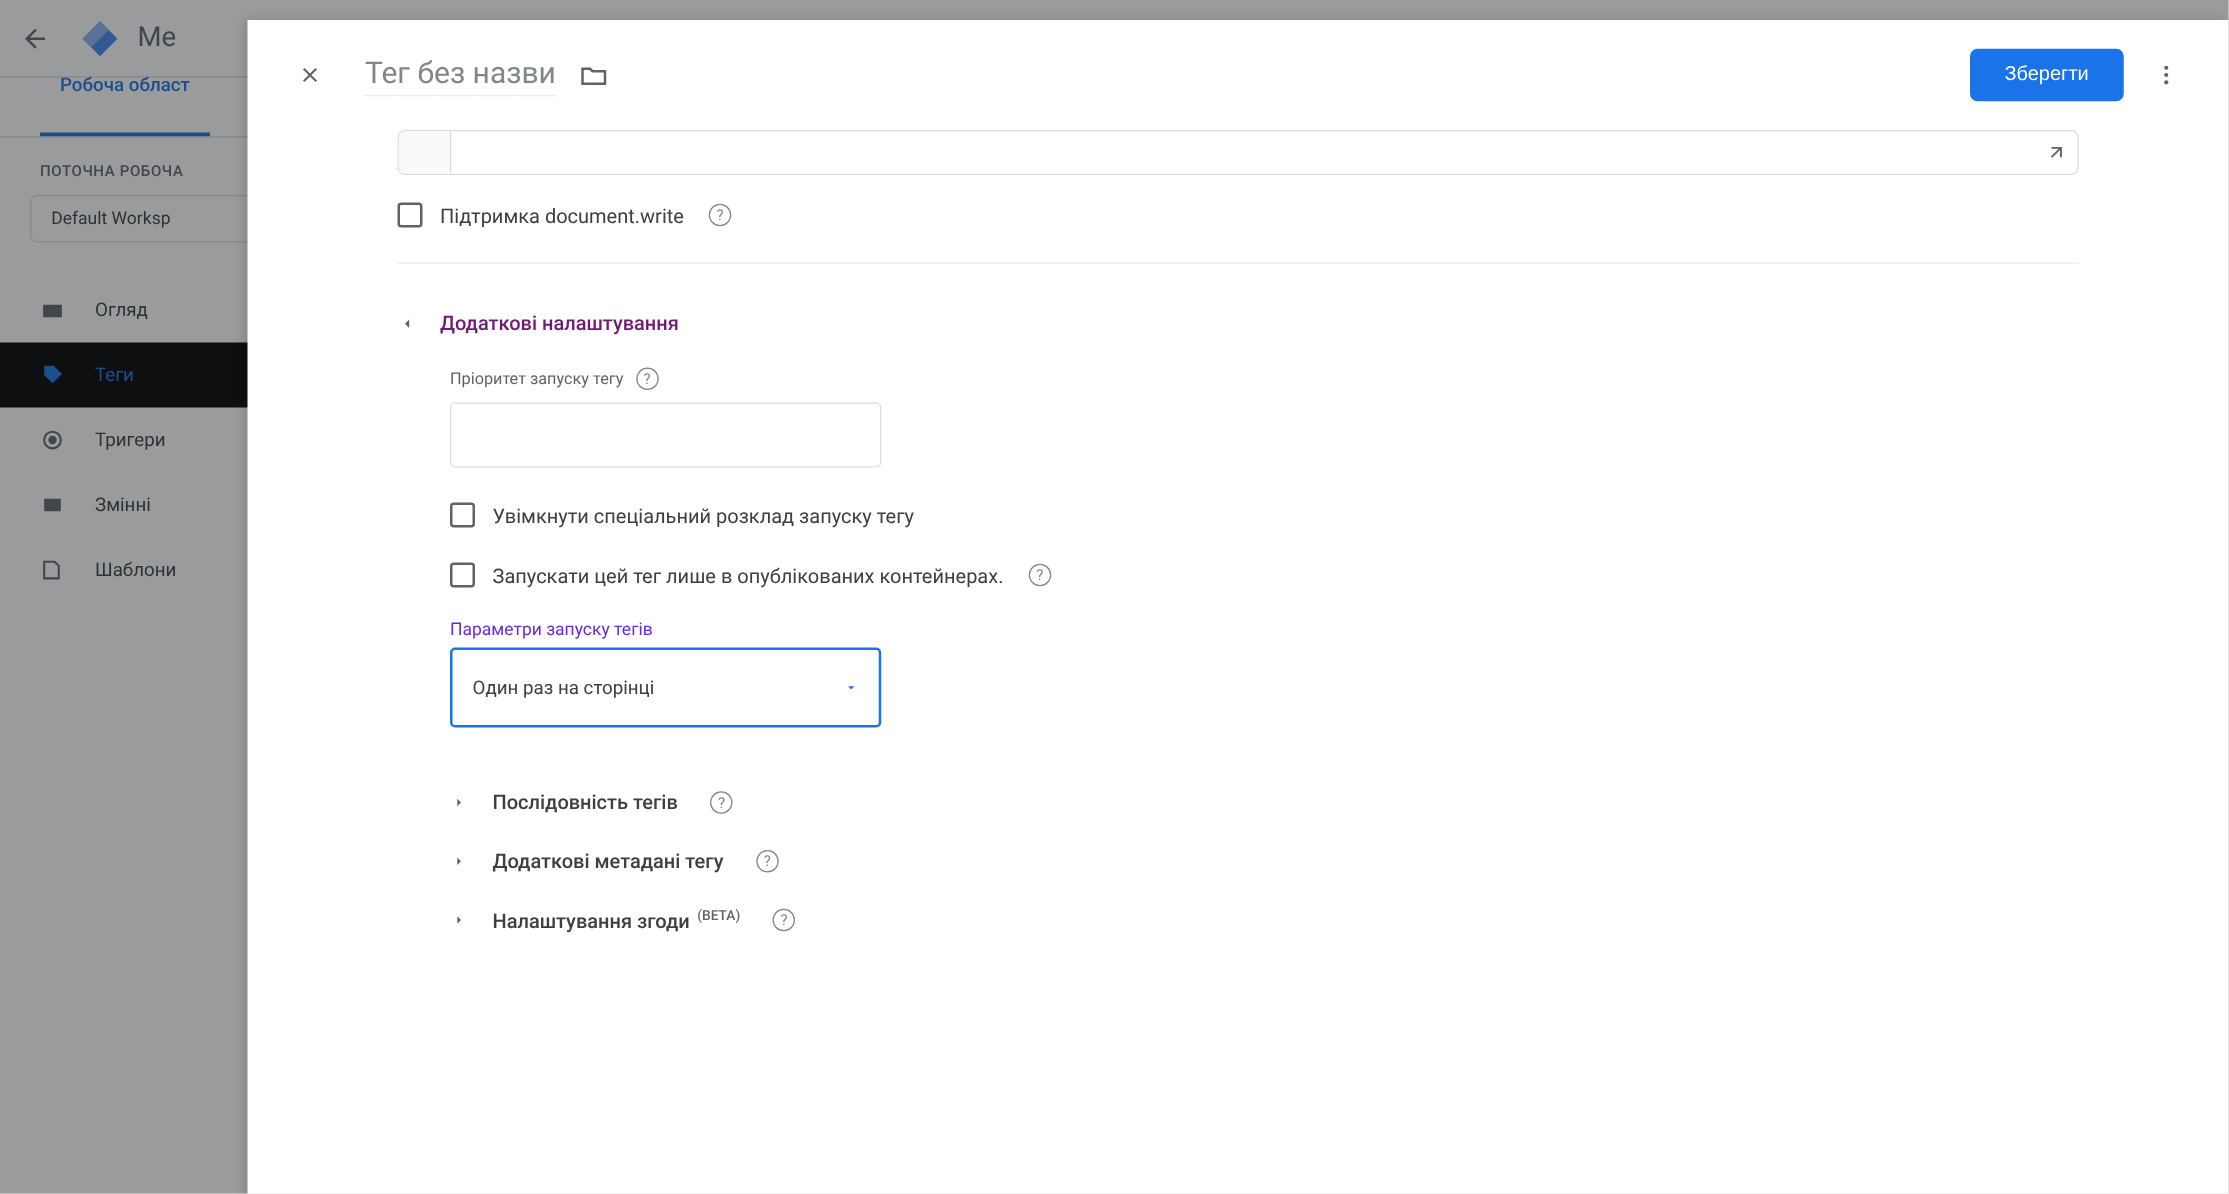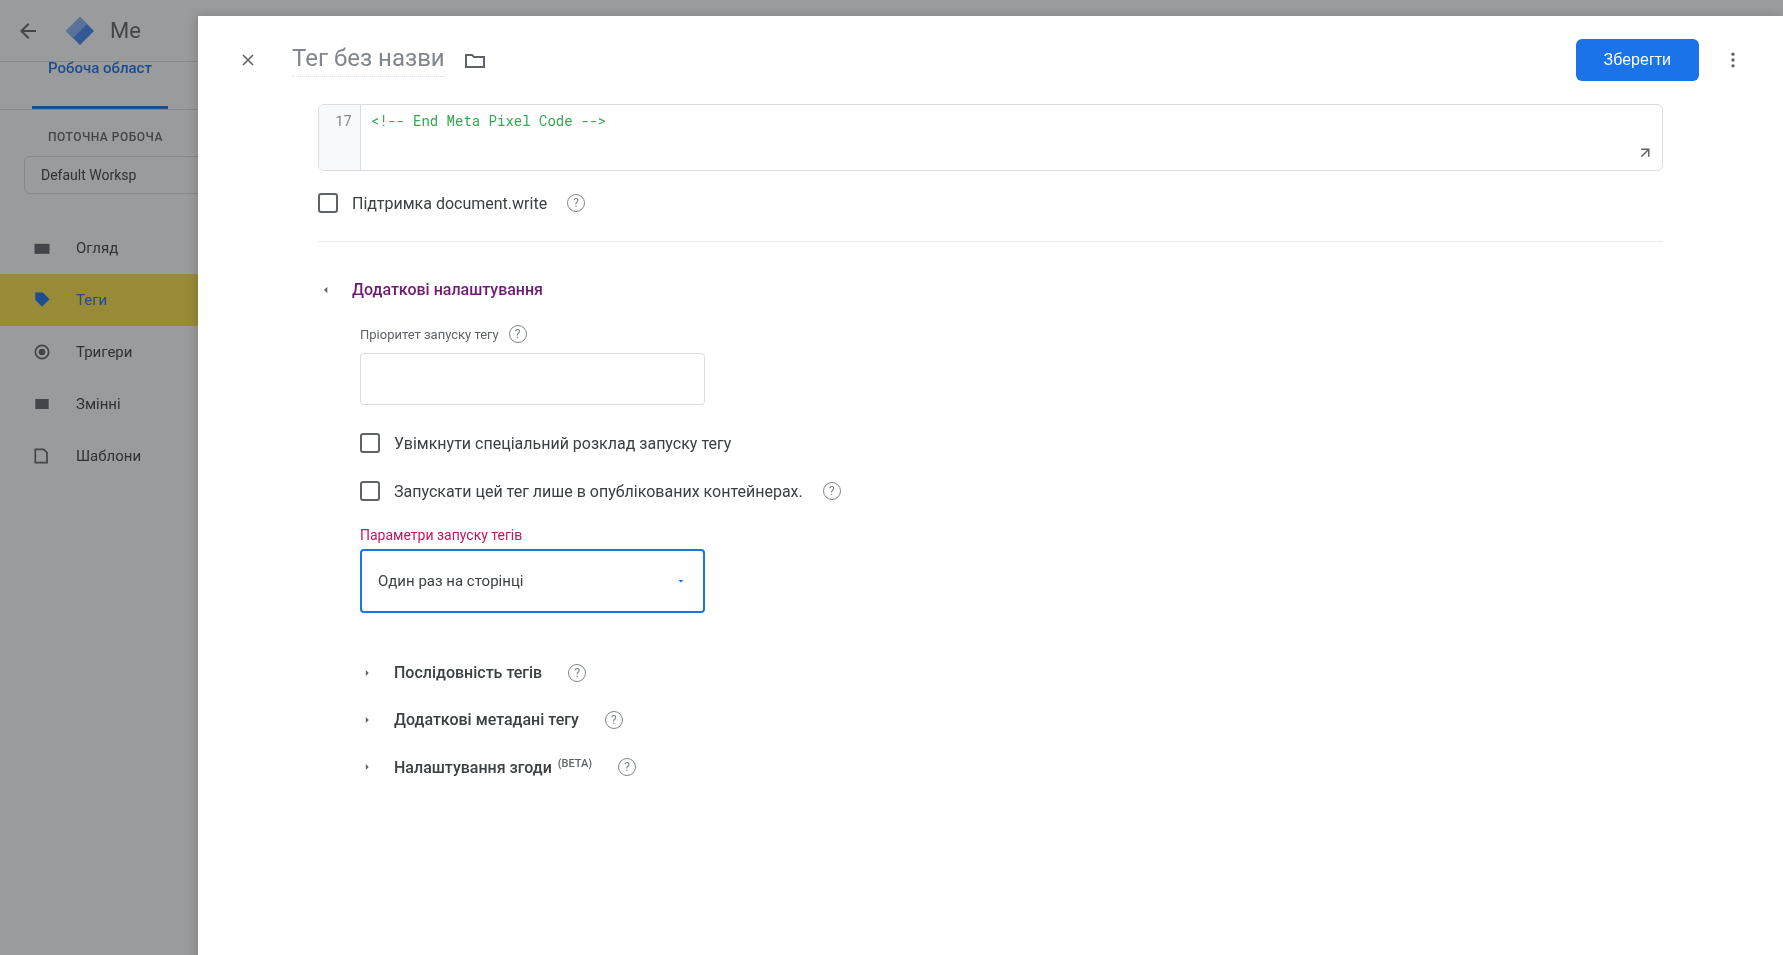--- a/index.html
+++ b/index.html
@@ -12,26 +12,26 @@
 .bg-topbar { height: 62px; display: flex; align-items: center; padding: 0 16px; border-bottom: 1px solid #dadce0; }
 .bg-back-icon { width: 24px; height: 24px; color: #5f6368; }
 .bg-logo { width: 32px; height: 32px; margin-left: 24px; color: #1a73e8; }
 .bg-title { font-size: 22px; color: #5f6368; margin-left: 14px; }
 
 .bg-tabs { height: 48px; display: flex; align-items: flex-end; padding: 0 32px; border-bottom: 1px solid #dadce0; }
 .bg-tab { padding: 0 16px 29px; font-size: 15px; color: #1a73e8; border-bottom: 3px solid #1a73e8; font-weight: 500; }
 
 .bg-body { display: flex; }
 .bg-sidebar { width: 280px; padding: 20px 0; }
-.bg-section-label { font-size: 12px; color: #5f6368; letter-spacing: .5px; padding: 0 48px 12px; font-weight: 500; }
+.bg-section-label { font-size: 12px; color: #5f6368; letter-spacing: .5px; padding: 0 32px 12px; font-weight: 500; }
 .bg-workspace-btn { margin: 0 18px 28px 24px; padding: 10px 16px; border: 1px solid #dadce0; border-radius: 6px; font-size: 14px; color: #3c4043; }
 
 .bg-nav { list-style: none; }
 .bg-nav-item { display: flex; align-items: center; gap: 24px; padding: 0 32px; height: 52px; font-size: 15px; color: #3c4043; cursor: pointer; }
-.bg-nav-item.active { color: #1a73e8; background: #fde047; }
+.bg-nav-item.active { color: #1a73e8; background: #000000; }
 .bg-nav-item .nav-ico { width: 20px; height: 20px; color: #5f6368; }
 .bg-nav-item.active .nav-ico { color: #1a73e8; }
 
 
 .scrim { position: absolute; inset: 0; background: rgba(32,33,36,.45); z-index: 5; }
 
 
 .modal { position: absolute; left: 198px; top: 16px; right: 0; height: 100%; background: #fff; z-index: 10; display: flex; flex-direction: column; box-shadow: -2px 0 10px rgba(0,0,0,.15); }
 
 .modal-header { display: flex; align-items: center; height: 88px; padding: 0 30px; }
@@ -63,21 +63,21 @@
 .divider { border: none; border-top: 1px solid #e8eaed; margin: 28px 0; }
 
 .expand-section { display: flex; align-items: center; gap: 18px; padding: 10px 0; cursor: pointer; }
 .chevron { color: #5f6368; transition: transform .15s; }
 .chevron.open { transform: rotate(90deg); }
 .exp-title { font-size: 16px; color: #701a75; font-weight: 500; }
 .exp-badge { font-size: 11px; color: #5f6368; vertical-align: super; margin-left: 2px; }
 
 .sub-content { padding-left: 42px; }
 .field-label { font-size: 13px; color: #5f6368; margin-top: 16px; display: flex; align-items: center; gap: 4px; }
-.field-label.blue { color: #be185d; font-size: 14px; margin-top: 26px; }
+.field-label.blue { color: #6d28d9; font-size: 14px; margin-top: 26px; }
 
 .text-input { width: 345px; height: 52px; border: 1px solid #dadce0; border-radius: 4px; margin-top: 10px; padding: 0 14px; font-size: 15px; }
 
 .checkbox-row.sub { margin-top: 28px; }
 
 .select-field { width: 345px; height: 64px; border: 2px solid #1a73e8; border-radius: 4px; margin-top: 6px; display: flex; align-items: center; justify-content: space-between; padding: 0 16px; cursor: pointer; }
 .select-value { font-size: 15px; color: #3c4043; }
 .select-arrow { color: #1a73e8; }
 
 .collapsed-row { display: flex; align-items: center; gap: 20px; padding: 14px 0 14px 42px; cursor: pointer; }
@@ -182,24 +182,20 @@
             <circle cx="12" cy="12" r="2"></circle>
             <circle cx="12" cy="19" r="2"></circle>
           </svg>
       </button>
     </div>
 
     <div class="modal-body">
       <div class="card">
 
         <div class="code-editor">
-          <div class="code-row">
-            <div class="gutter">17</div>
-            <div class="code-line">&lt;!-- End Meta Pixel Code --&gt;</div>
-          </div>
           <div class="code-space">
               <div class="gutter-sp"></div>
             </div>
           <span class="resize-handle">
             <svg width="18" height="18" viewBox="0 0 24 24" fill="none" stroke="currentColor" stroke-width="2">
                 <path d="M7 17L17 7M7 7h10v10"></path>
               </svg>
           </span>
         </div>
 

